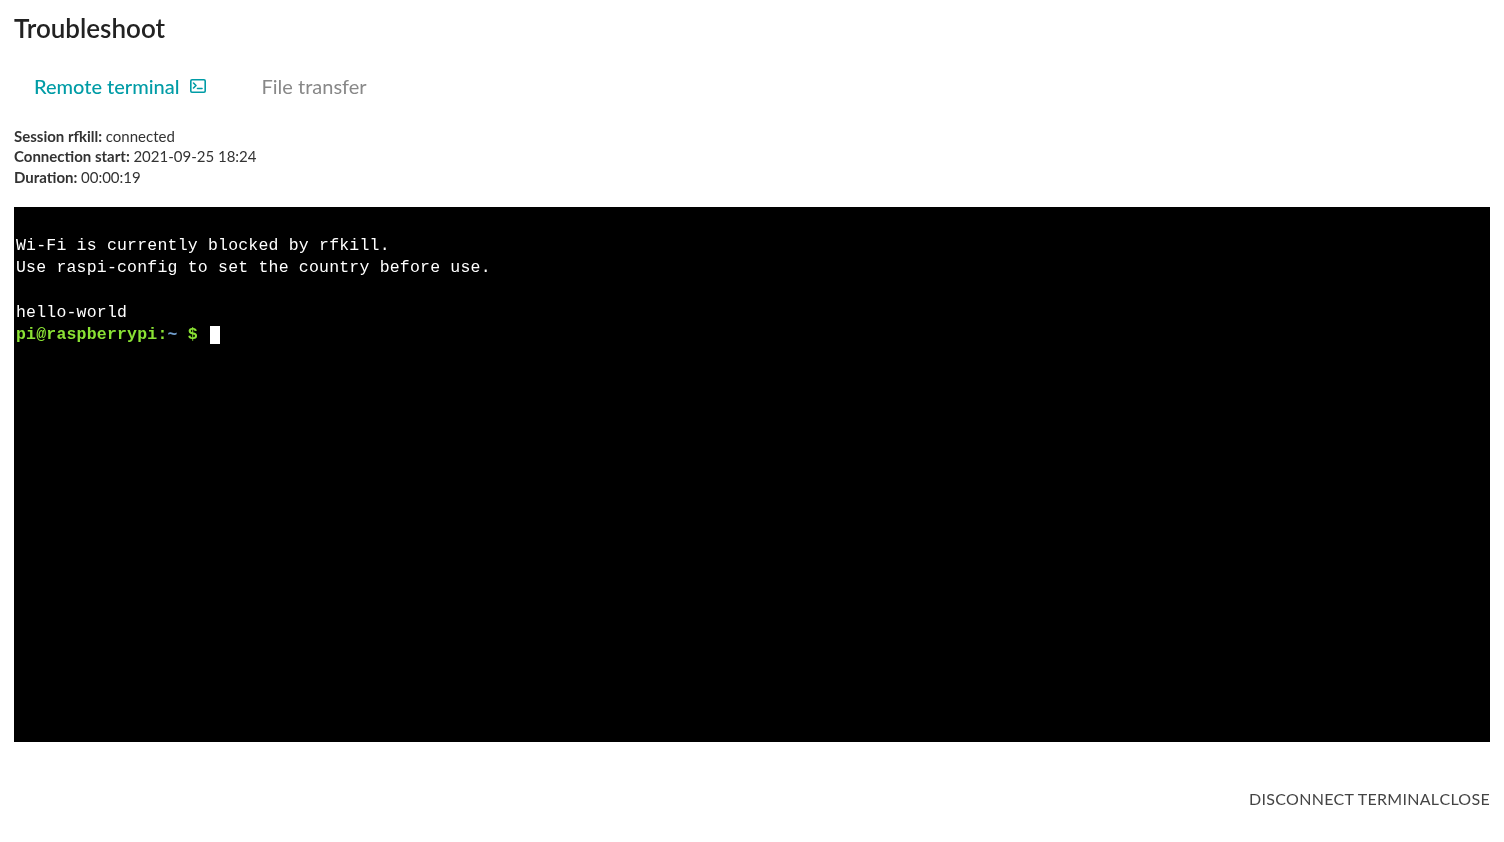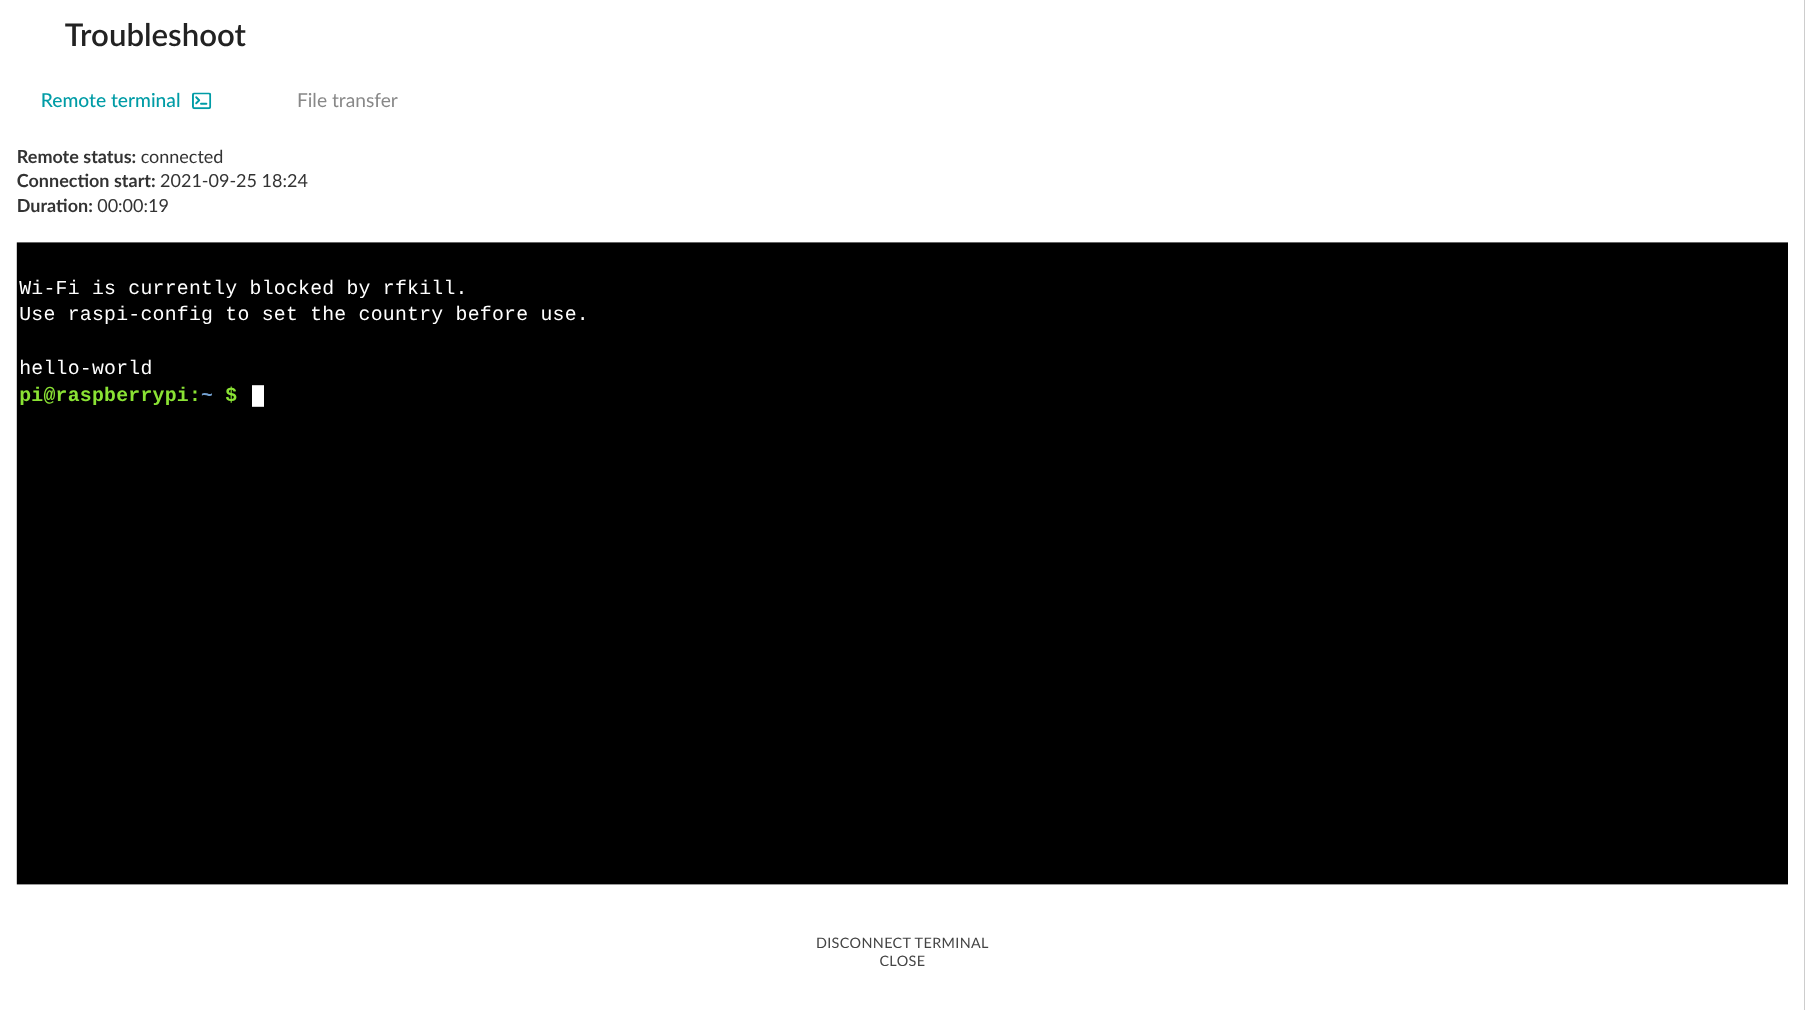--- a/index.html
+++ b/index.html
@@ -13,27 +13,26 @@
       color: #333;
       width: 1504px;
       height: 842px;
       overflow: hidden;
     }
     .page-title {
       font-size: 26px;
       font-weight: 600;
       color: #222;
       padding: 12px 14px 0 14px;
-      margin-left: 40px;
     }
     .tabs {
       display: flex;
-      gap: 71px;
+      gap: 56px;
       padding: 30px 14px 0 34px;
-      font-size: 16px;
+      font-size: 20px;
     }
     .tab {
       display: flex;
       align-items: center;
       gap: 10px;
       cursor: pointer;
       padding-bottom: 14px;
     }
     .tab.active {
       color: #009ca6;
@@ -95,22 +94,21 @@
       margin-left: 2px;
     }
     .footer {
       position: absolute;
       bottom: 34px;
       left: 14px;
       right: 14px;
       display: flex;
       justify-content: flex-end;
       align-items: center;
-      font-size: 12px;
-      flex-direction: column;
+      font-size: 16px;
     }
     .footer-left {
       display: flex;
       gap: 34px;
     }
     .footer-btn {
       color: #444;
       cursor: pointer;
       letter-spacing: 0.3px;
     }
@@ -131,21 +129,21 @@
       </svg>
     </span>
   </div>
   <div class="tab inactive">
     <span>File transfer</span>
   </div>
 </div>
 
 <div class="session-info">
   <div>
-    <span class="label">Remote status: </span>
+    <span class="label">Session rfkill: </span>
     <span>connected</span>
   </div>
   <div>
     <span class="label">Connection start: </span>
     <span>2021-09-25 18:24</span>
   </div>
   <div>
     <span class="label">Duration: </span>
     <span>00:00:19</span>
   </div>

